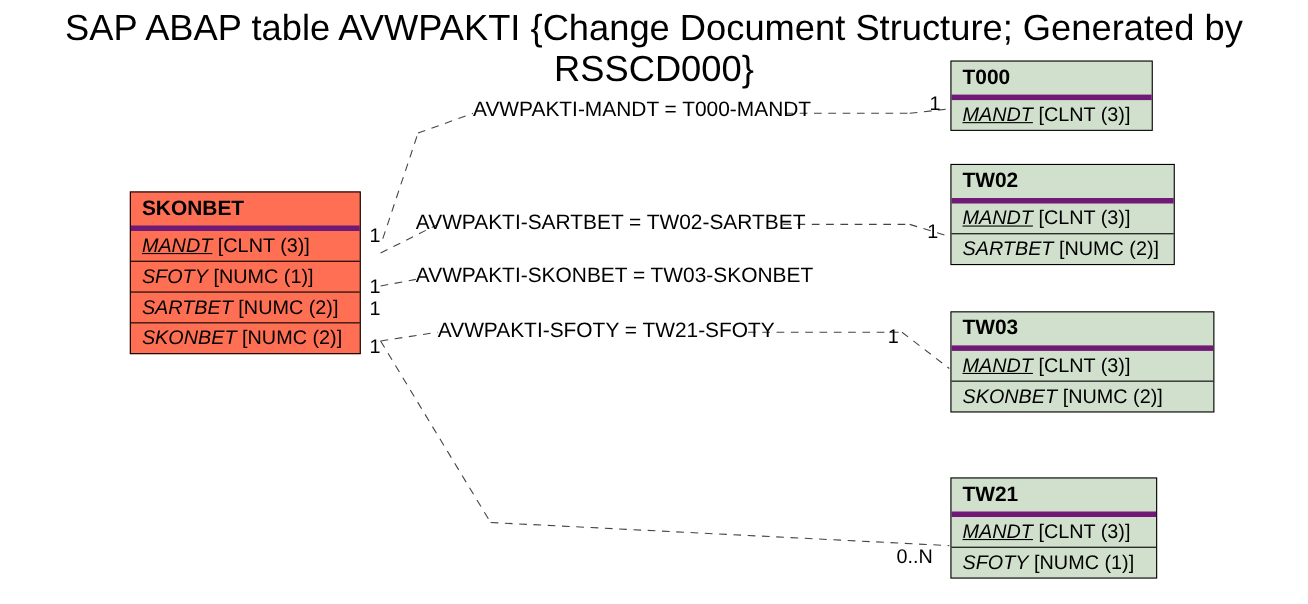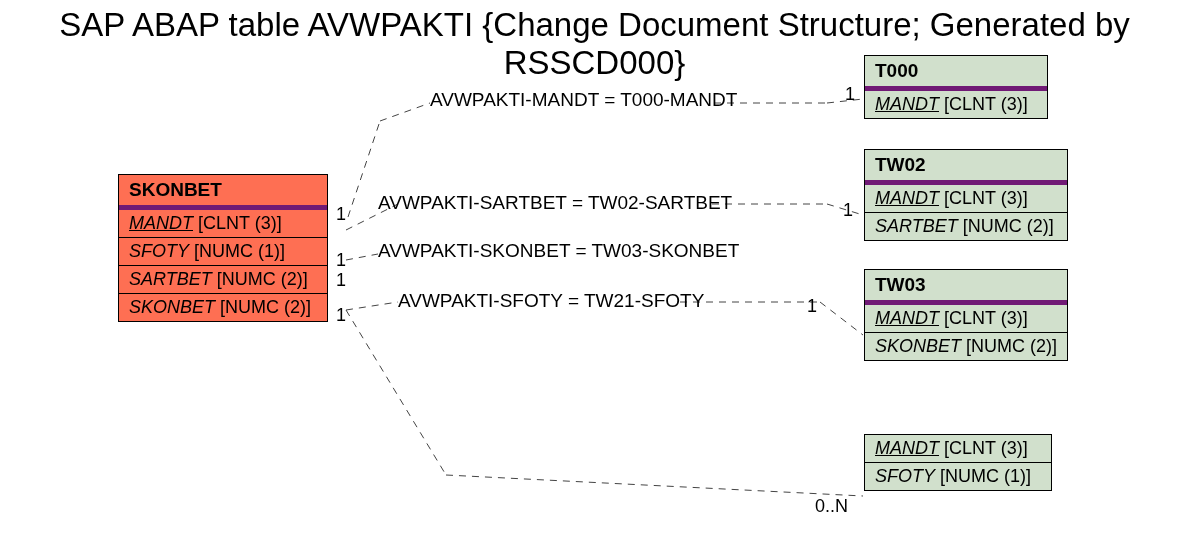--- a/index.html
+++ b/index.html
@@ -134,33 +134,34 @@
   <div class="row">
     <span class="fld u">MANDT</span>
     <span>[CLNT (3)]</span>
   </div>
   <div class="row">
     <span class="fld">SARTBET</span>
     <span>[NUMC (2)]</span>
   </div>
 </div>
 
-<div class="entity" style="left:864px; top:269px; width:204px;">
+<div class="entity" style="left:864px; top:283px; width:240px;">
   <div class="hdr">TW03</div>
   <div class="row">
     <span class="fld u">MANDT</span>
     <span>[CLNT (3)]</span>
   </div>
   <div class="row">
     <span class="fld">SKONBET</span>
     <span>[NUMC (2)]</span>
   </div>
 </div>
 
 <div class="entity" style="left:864px; top:434px; width:188px;">
+  <div class="hdr">TW21</div>
   <div class="row">
     <span class="fld u">MANDT</span>
     <span>[CLNT (3)]</span>
   </div>
   <div class="row">
     <span class="fld">SFOTY</span>
     <span>[NUMC (1)]</span>
   </div>
 </div>
 

